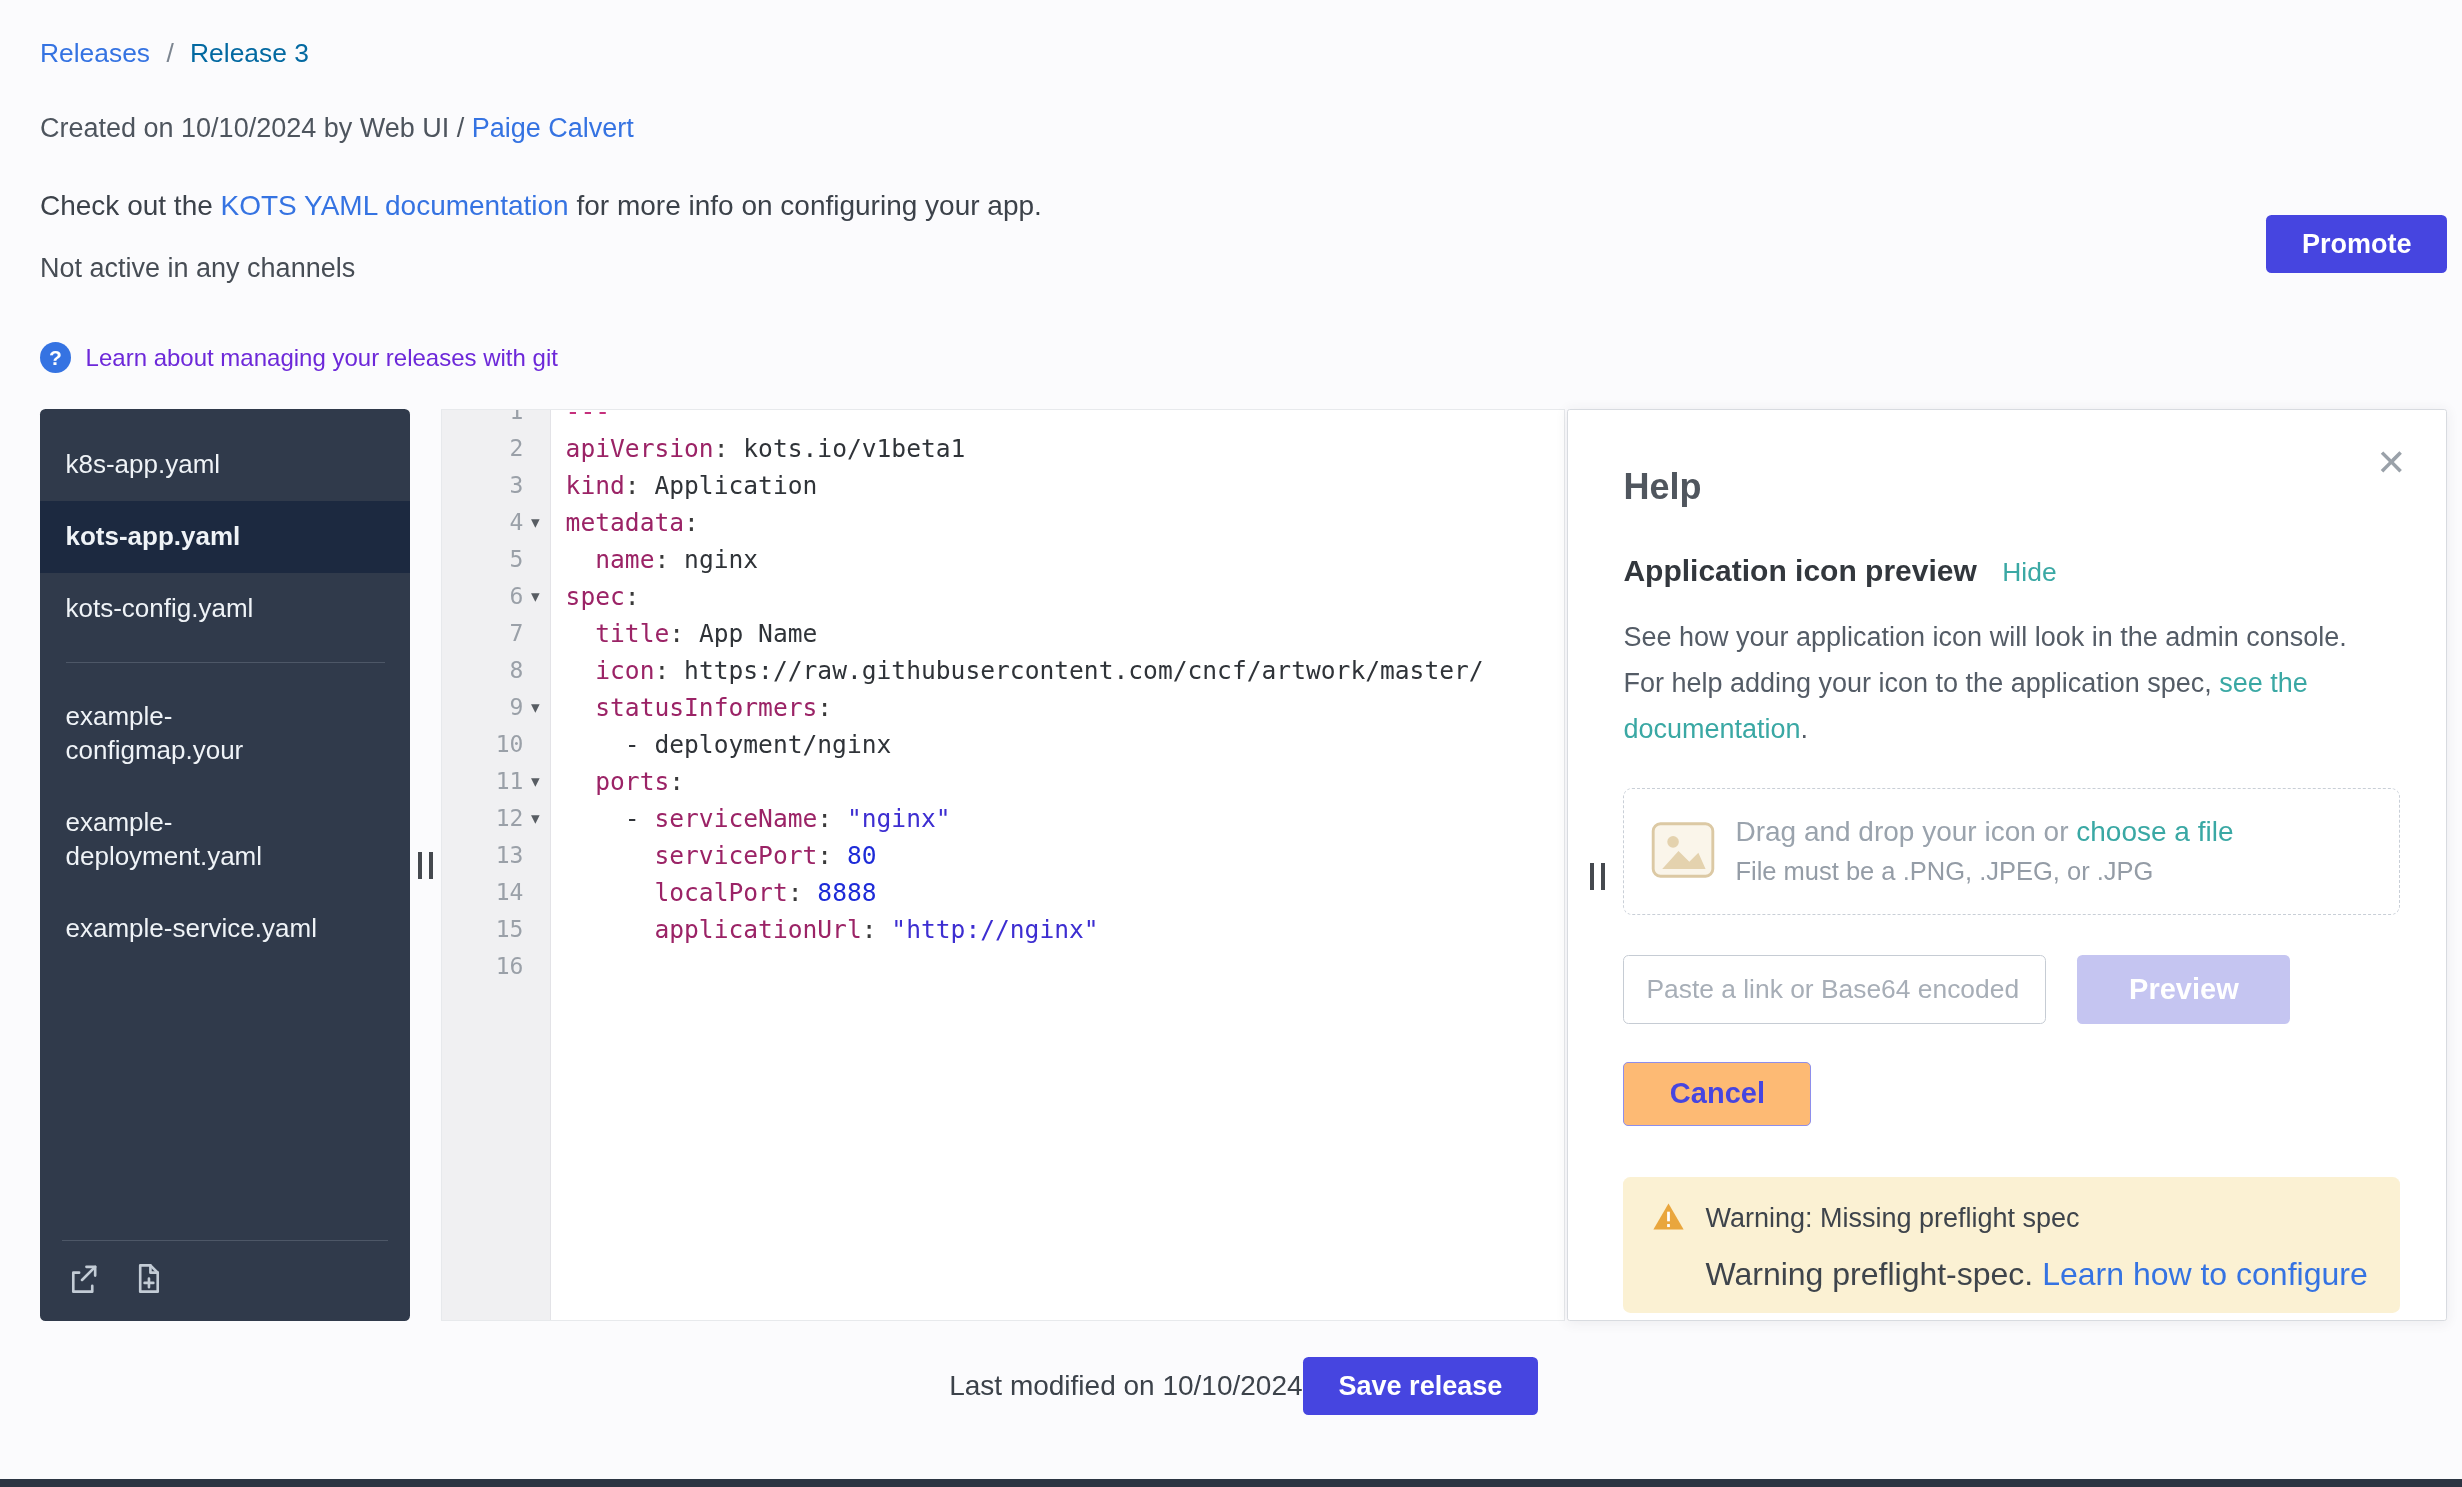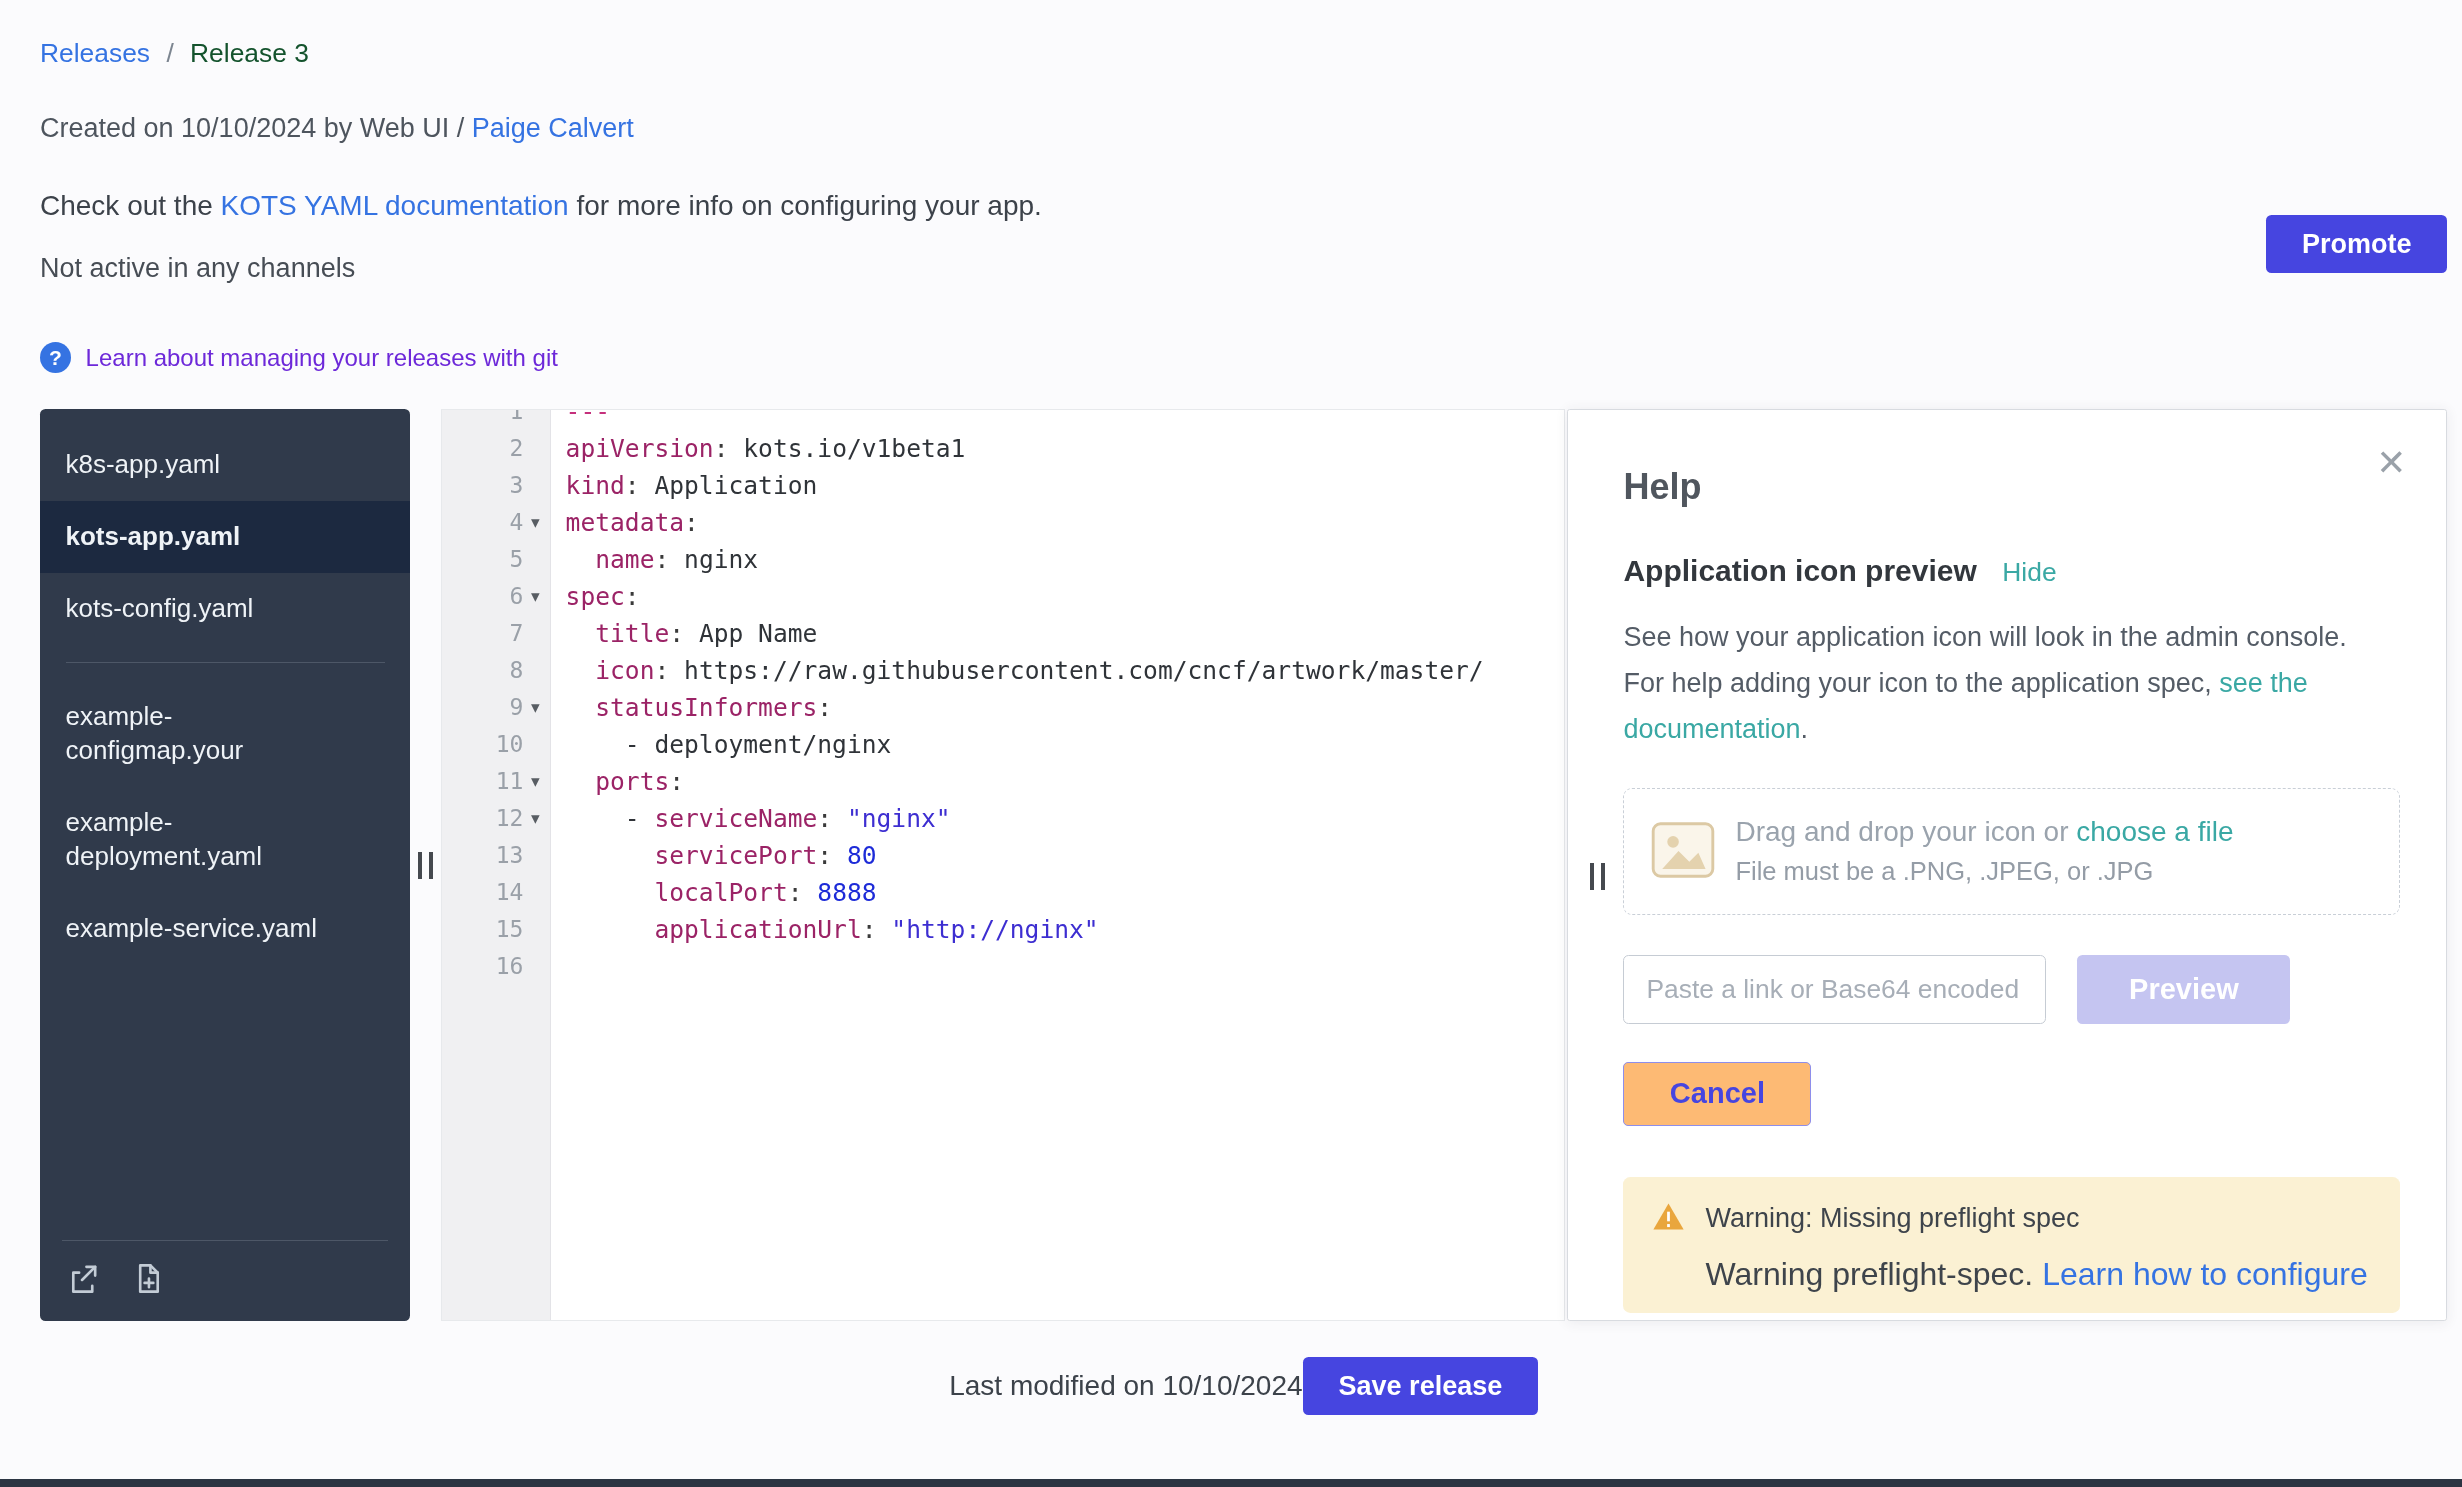--- a/index.html
+++ b/index.html
@@ -7,21 +7,21 @@
   body {
     font-family:"Liberation Sans","DejaVu Sans",sans-serif;
     background:#fbfbfd; color:#32363b; overflow:hidden;
   }
   .page { position:relative; width:2462px; height:1488px; padding:38px 14.6px 0 40px; }
 
   
   .breadcrumb { font-size:26.4px; margin-bottom:44px; }
   .bc-link { color:#3573e2; text-decoration:none; cursor:pointer; }
   .bc-sep { color:#7c8590; margin:0 9px; }
-  .bc-current { color:#14532d; }
+  .bc-current { color:#0369a1; }
   .title-row { display:flex; align-items:baseline; gap:36px; margin-bottom:46px; }
   h1 { font-size:50px; font-weight:700; color:#20242a; letter-spacing:-0.5px; }
   .created { font-size:27px; color:#4e555e; }
   .blue-link { color:#3573e2; text-decoration:none; cursor:pointer; }
   .docs-row { font-size:28px; color:#3c424a; margin-bottom:31px; }
   .channel-status { font-size:27px; color:#474d55; margin-bottom:58px; }
   .git-row { display:flex; align-items:center; gap:14.6px; margin-bottom:36px; cursor:pointer; width:max-content; }
   .q-icon { width:31px; height:31px; border-radius:50%; background:#3573e2; color:#fff;
             font-size:21px; font-weight:700; display:flex; align-items:center; justify-content:center; flex:none; }
   .git-text { font-size:24px; color:#6d28d9; }

